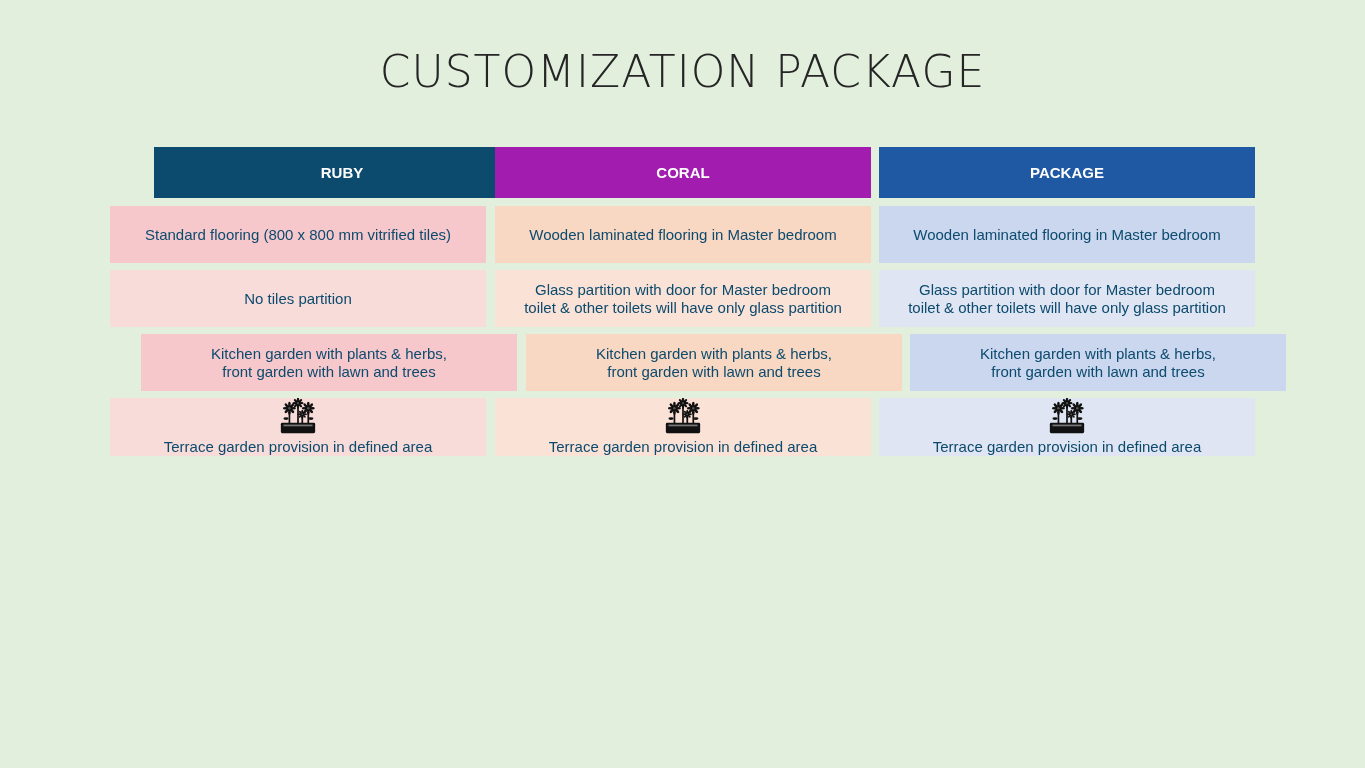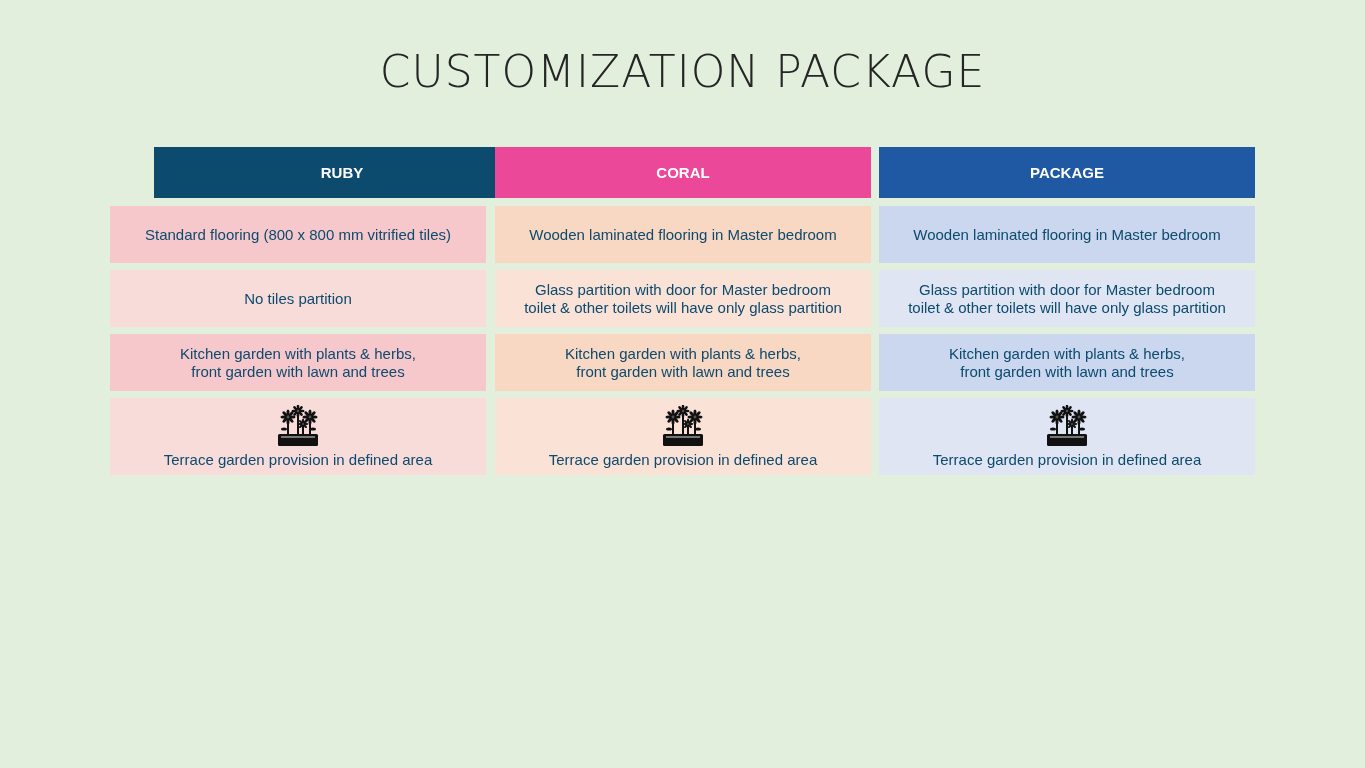--- a/index.html
+++ b/index.html
@@ -14,22 +14,22 @@
   }
   .col { position:absolute; top:147px; width:376px; }
   .cell {
     position:absolute; left:0; width:376px; display:flex; flex-direction:column;
     align-items:center; justify-content:center; text-align:center;
     font-size:15px; line-height:18px; color:#0c4a6e;
   }
   .hdr { top:0; height:51px; color:#fff; font-weight:bold; font-size:15px; }
   .r1 { top:59px; height:57px; }
   .r2 { top:123px; height:57px; }
-  .r3 { top:187px; height:57px; }
-  .r4 { top:251px; height:77px; }
+  .r3 { top:187px; height:57px;margin-left:31px; }
+  .r4 { top:251px; height:58px; }
   .icon { width:44px; height:42px; margin-bottom:4px; }
 </style>
 </head>
 <body>
 
 <div class="title">CUSTOMIZATION PACKAGE</div>
 
 <div>
 
   <div class="col" style="left:110px">
@@ -88,21 +88,21 @@
           <ellipse cx="30.535176772185917" cy="8.535176772185917" rx="2.66" ry="1.54" transform="rotate(225 30.535176772185917 8.535176772185917)" fill="#111"></ellipse>
           <ellipse cx="34" cy="7.1000000000000005" rx="2.66" ry="1.54" transform="rotate(270 34 7.1000000000000005)" fill="#111"></ellipse>
           <ellipse cx="37.46482322781408" cy="8.535176772185917" rx="2.66" ry="1.54" transform="rotate(315 37.46482322781408 8.535176772185917)" fill="#111"></ellipse>
           <circle cx="34" cy="12" r="1.4000000000000001" fill="#555"></circle>
 </svg>
       <span>Terrace garden provision in defined area</span>
     </div>
   </div>
 
   <div class="col" style="left:495px">
-    <div class="cell hdr" style="background: #ec4899;">CORAL</div>
+    <div class="cell hdr" style="background: #a21caf;">CORAL</div>
     <div class="cell r1" style="background: rgb(248, 215, 195);">Wooden laminated flooring in Master bedroom</div>
     <div class="cell r2" style="background: rgb(250, 226, 214);">
         <span class="ml">Glass partition with door for Master bedroom<br>toilet &amp; other toilets will have only glass partition</span>
       </div>
     <div class="cell r3" style="background: rgb(248, 215, 195);">
         <span class="ml">Kitchen garden with plants &amp; herbs,<br>front garden with lawn and trees</span>
       </div>
     <div class="cell r4" style="background: rgb(250, 226, 214);">
       <svg class="icon" viewBox="0 0 44 42">
   <rect x="2" y="29" width="40" height="12" rx="1.5" fill="#111"></rect>

